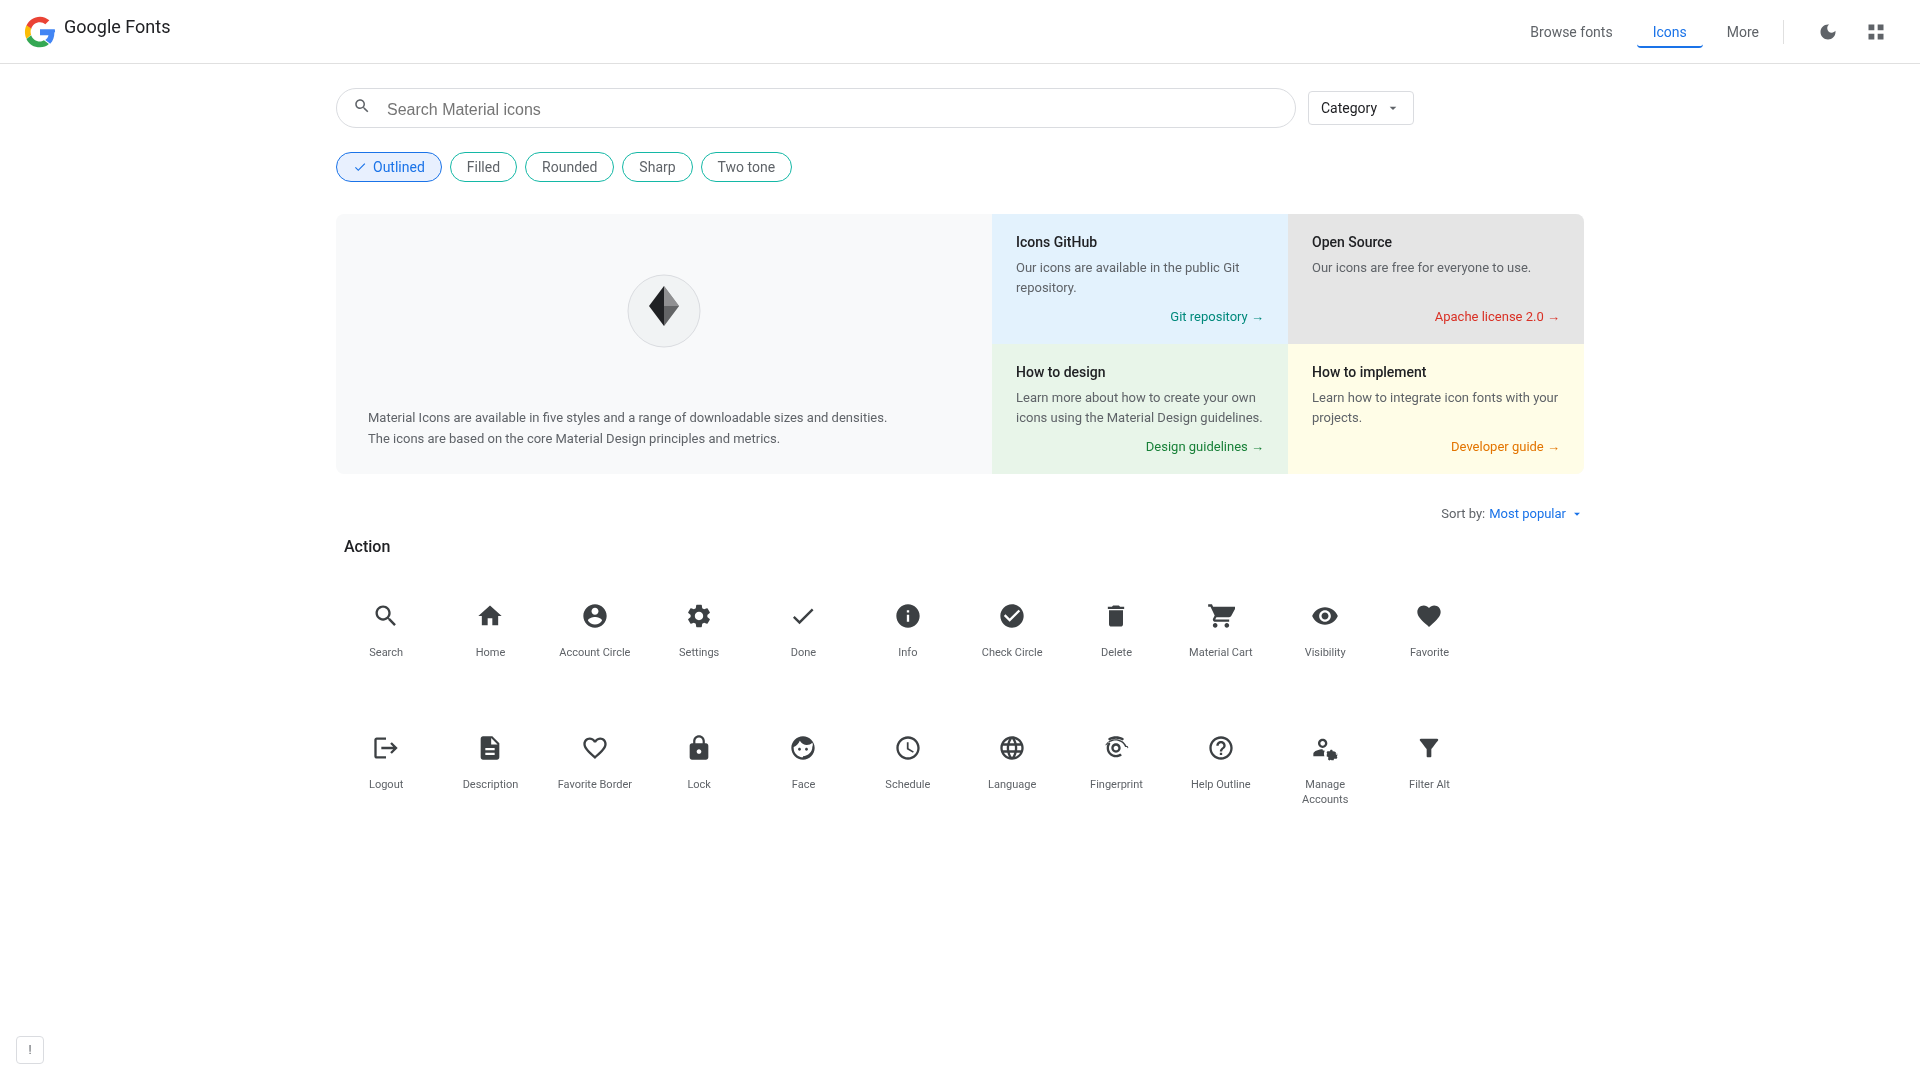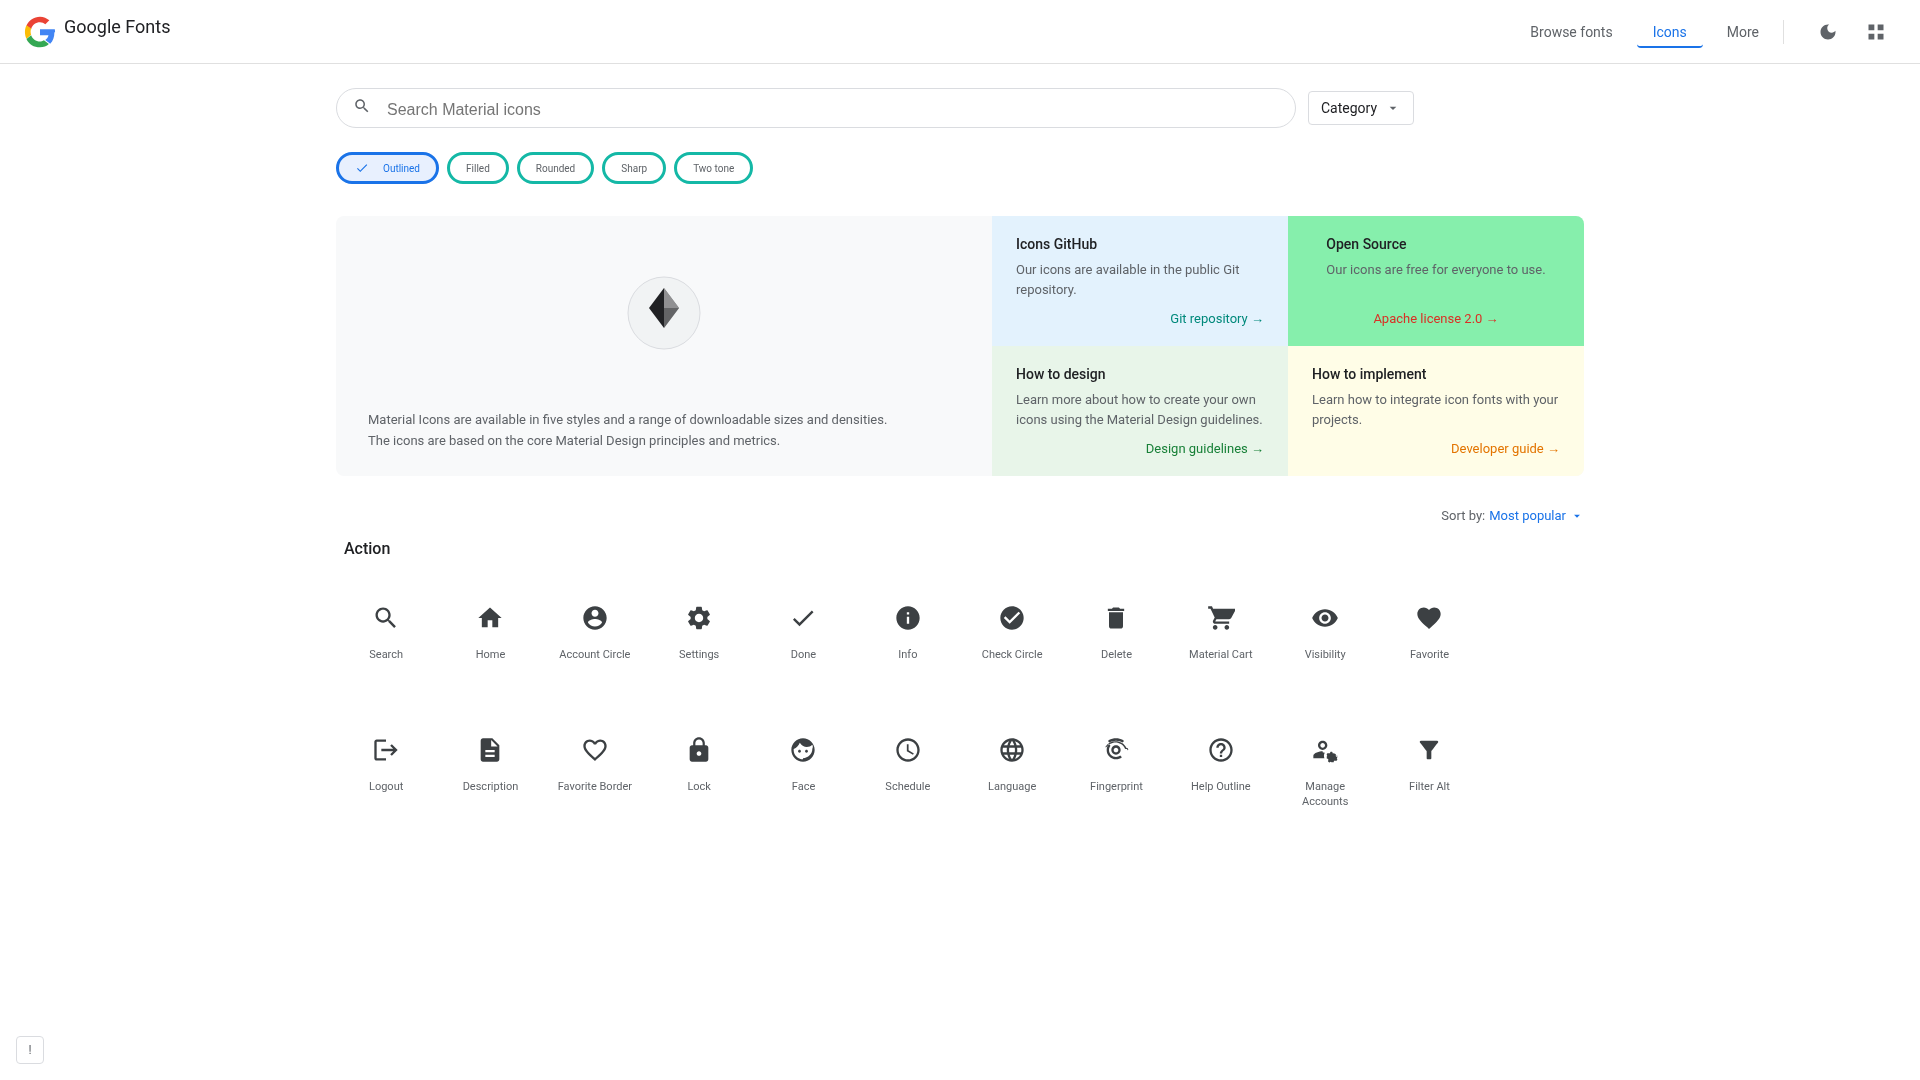--- a/index.html
+++ b/index.html
@@ -123,26 +123,26 @@
     
     .style-tabs {
       display: flex;
       gap: 8px;
       margin-bottom: 32px;
       flex-wrap: wrap;
     }
     .style-tab {
       display: flex;
       align-items: center;
-      gap: 14px;
+      gap: 6px;
       padding: 6px 16px;
       border-radius: 16px;
-      border: 3px solid #14b8a6;
-      cursor: pointer;
-      font-size: 10px;
+      border: 1px solid #14b8a6;
+      cursor: pointer;
+      font-size: 14px;
       color: #5f6368;
       background: #fff;
     }
     .style-tab.active {
       background: #e8f0fe;
       border-color: #1a73e8;
       color: #1a73e8;
     }
 
     
@@ -179,21 +179,21 @@
       flex: 1;
     }
     .banner-card {
       padding: 20px 24px;
       flex: 1;
       display: flex;
       flex-direction: column;
       justify-content: space-between;
     }
     .banner-card.blue { background: #e3f2fd; }
-    .banner-card.red { background: #86efac; align-items: center; }
+    .banner-card.red { background: #e5e5e5; }
     .banner-card.green { background: #e8f5e9; }
     .banner-card.yellow { background: #fffde7; }
     .banner-cards-top { display: flex; flex: 1; }
     .banner-cards-bottom { display: flex; flex: 1; }
     .banner-card-title {
       font-size: 14px;
       font-weight: 500;
       color: #202124;
       margin-bottom: 8px;
     }

